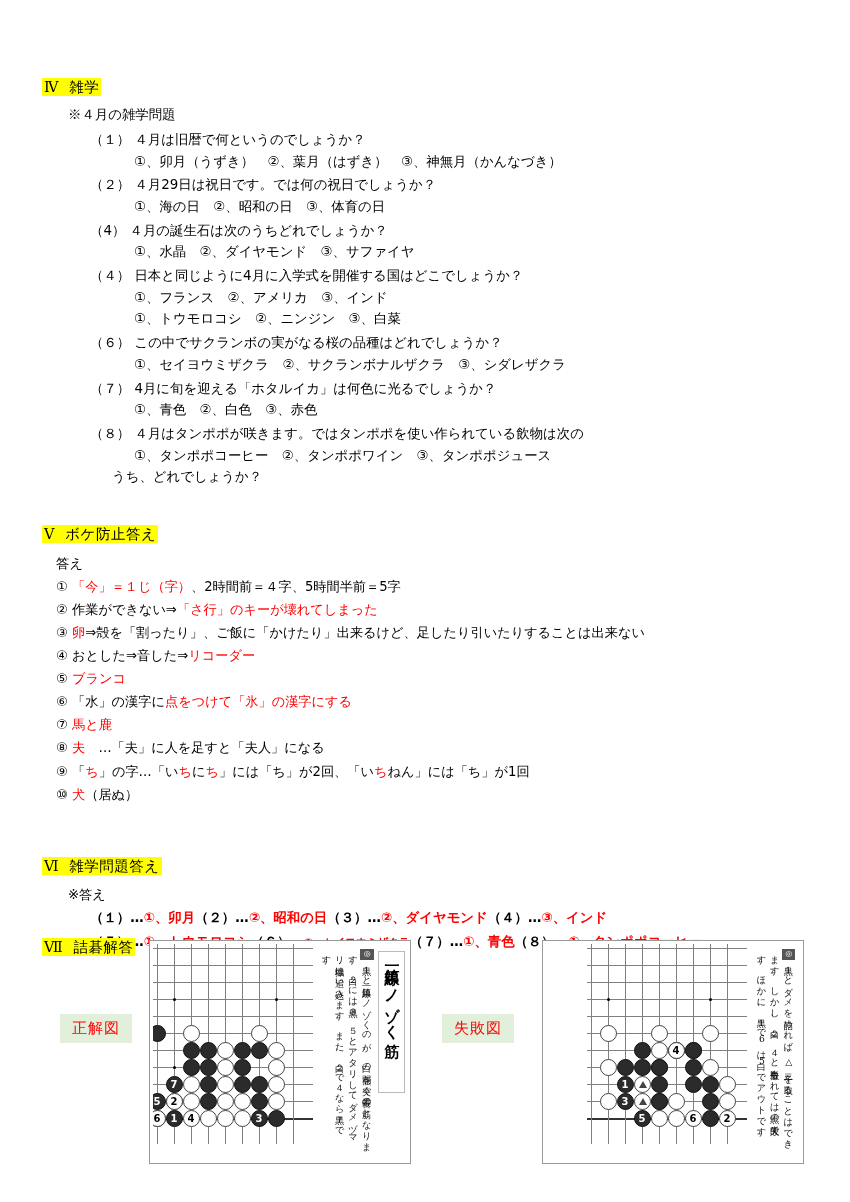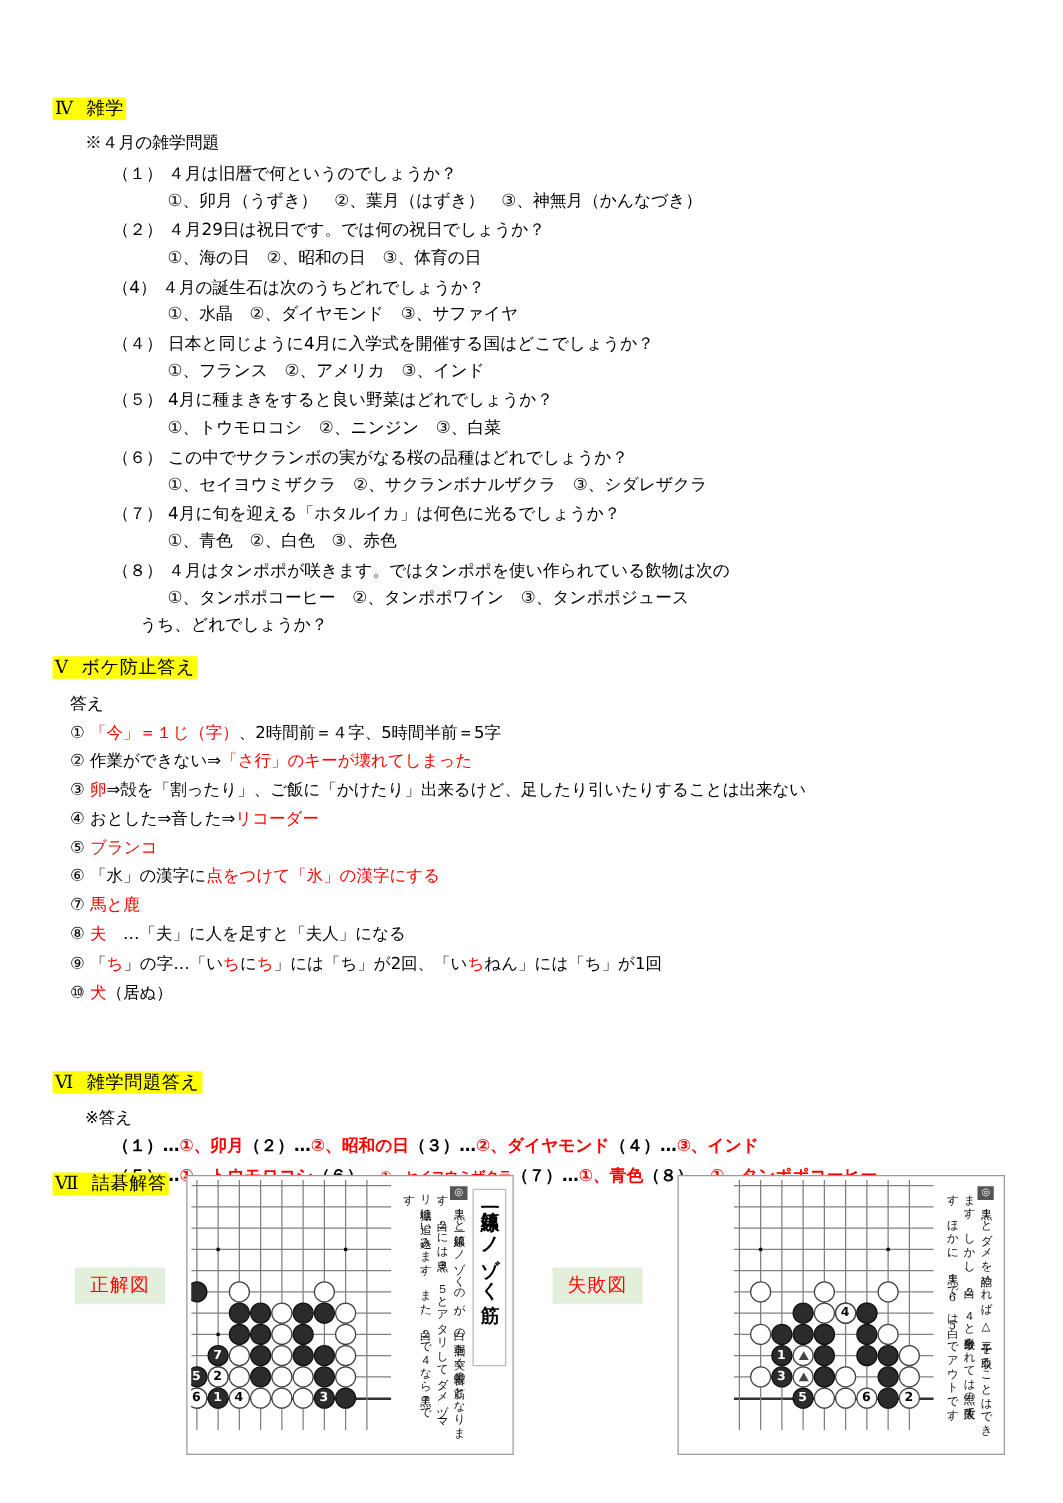--- a/index.html
+++ b/index.html
@@ -161,21 +161,20 @@
     <div class="row ind1 qlist">※４月の雑学問題</div>
     <div id="q-container">
         <div class="row ind2 q">（１） ４月は旧暦で何というのでしょうか？</div>
         <div class="row ind3">①、卯月（うずき）　②、葉月（はずき）　③、神無月（かんなづき）</div>
         <div class="row ind2 q">（２） ４月29日は祝日です。では何の祝日でしょうか？</div>
         <div class="row ind3">①、海の日　②、昭和の日　③、体育の日</div>
         <div class="row ind2 q">（4） ４月の誕生石は次のうちどれでしょうか？</div>
         <div class="row ind3">①、水晶　②、ダイヤモンド　③、サファイヤ</div>
         <div class="row ind2 q">（４） 日本と同じように4月に入学式を開催する国はどこでしょうか？</div>
         <div class="row ind3">①、フランス　②、アメリカ　③、インド</div>
-        <div class="row ind2 q">（５） 4月に種まきをすると良い野菜はどれでしょうか？</div>
         <div class="row ind3">①、トウモロコシ　②、ニンジン　③、白菜</div>
         <div class="row ind2 q">（６） この中でサクランボの実がなる桜の品種はどれでしょうか？</div>
         <div class="row ind3">①、セイヨウミザクラ　②、サクランボナルザクラ　③、シダレザクラ</div>
         <div class="row ind2 q">（７） 4月に旬を迎える「ホタルイカ」は何色に光るでしょうか？</div>
         <div class="row ind3">①、青色　②、白色　③、赤色</div>
         <div class="row ind2 q">（８） ４月はタンポポが咲きます。ではタンポポを使い作られている飲物は次の</div>
         <div class="row ind3">①、タンポポコーヒー　②、タンポポワイン　③、タンポポジュース</div>
         <div class="row" style="margin-left: 70px;">うち、どれでしょうか？</div>
       </div>
   </div>

